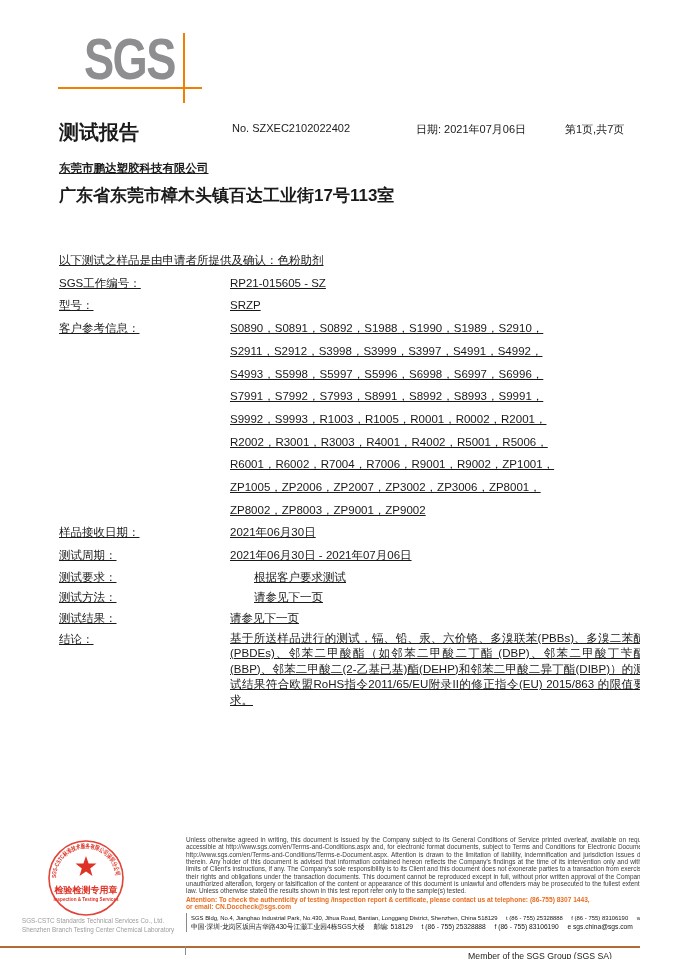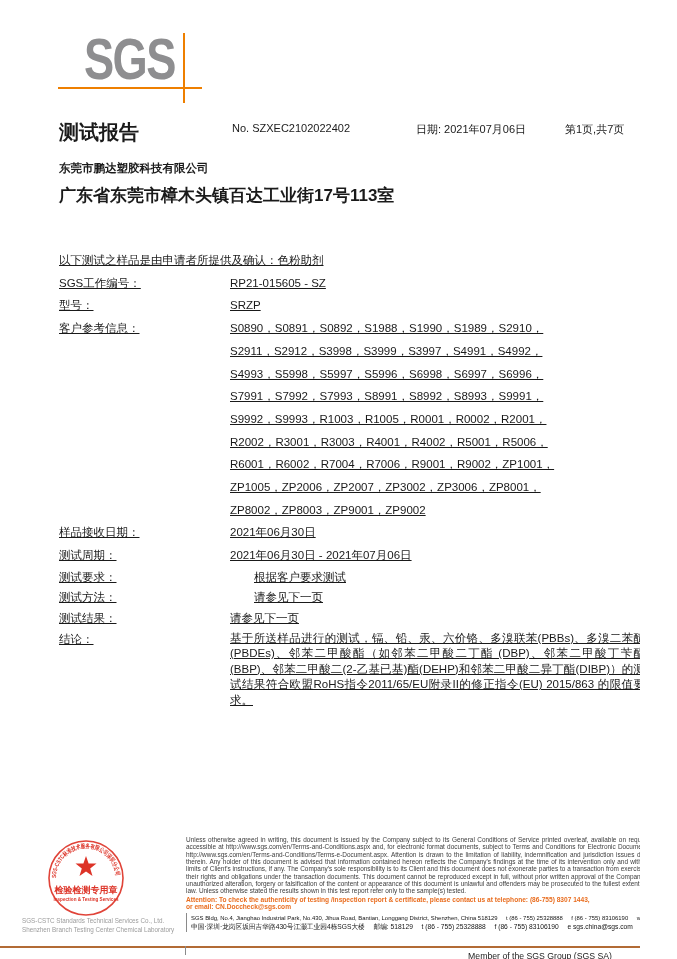--- a/index.html
+++ b/index.html
@@ -8,21 +8,21 @@
   
   .logo-text{position:absolute;left:84px;top:30px;font-size:58px;font-weight:bold;
              color:#8e8e90;letter-spacing:-2px;transform:scaleX(0.78);transform-origin:left top;line-height:1;}
   .logo-hline{position:absolute;left:58px;top:87px;width:144px;height:2px;background:#ee7f00;}
   .logo-vline{position:absolute;left:183px;top:33px;width:2px;height:70px;background:#ee7f00;}
   
   .report-title{position:absolute;left:59px;top:119px;font-size:20px;font-weight:bold;}
   .report-no{position:absolute;left:232px;top:122px;font-size:11px;text-align:center;}
   .report-date{position:absolute;left:416px;top:122px;font-size:11px;}
   .page-info{position:absolute;left:565px;top:122px;font-size:11px;}
-  .applicant{position:absolute;left:59px;top:161px;font-size:11.5px;font-weight:bold;}
+  .applicant{position:absolute;left:59px;top:161px;font-size:11.5px;font-weight:bold;text-decoration:underline;}
   .applicant-addr{position:absolute;left:59px;top:184px;font-size:17px;font-weight:bold;}
   
   .main{position:absolute;left:59px;top:249px;width:586px;font-size:11.5px;text-decoration:underline;}
   .row{display:flex;line-height:22.7px;}
   .lbl{width:171px;flex-shrink:0;}
   .val{flex:1;}
   .ref-line{line-height:22.7px;}
   .row-tight{line-height:20px;gap:24px;}
   .conclusion-row{display:flex;margin-top:1px;}
   .conclusion-row .lbl{line-height:15.6px;padding-top:1px;}

